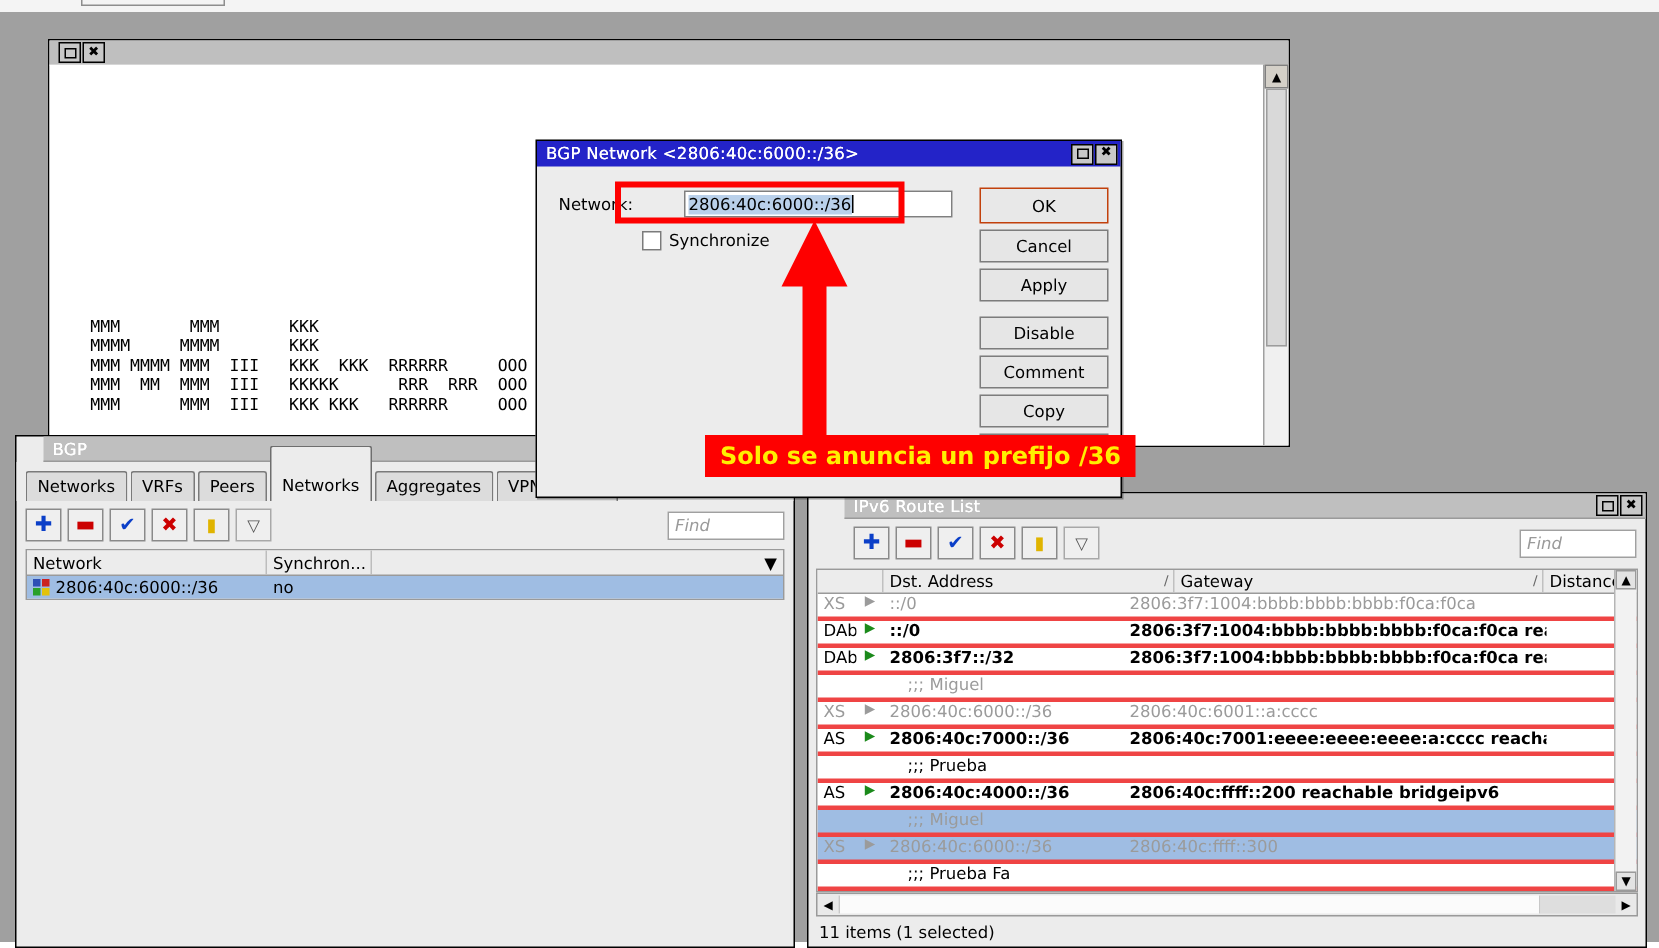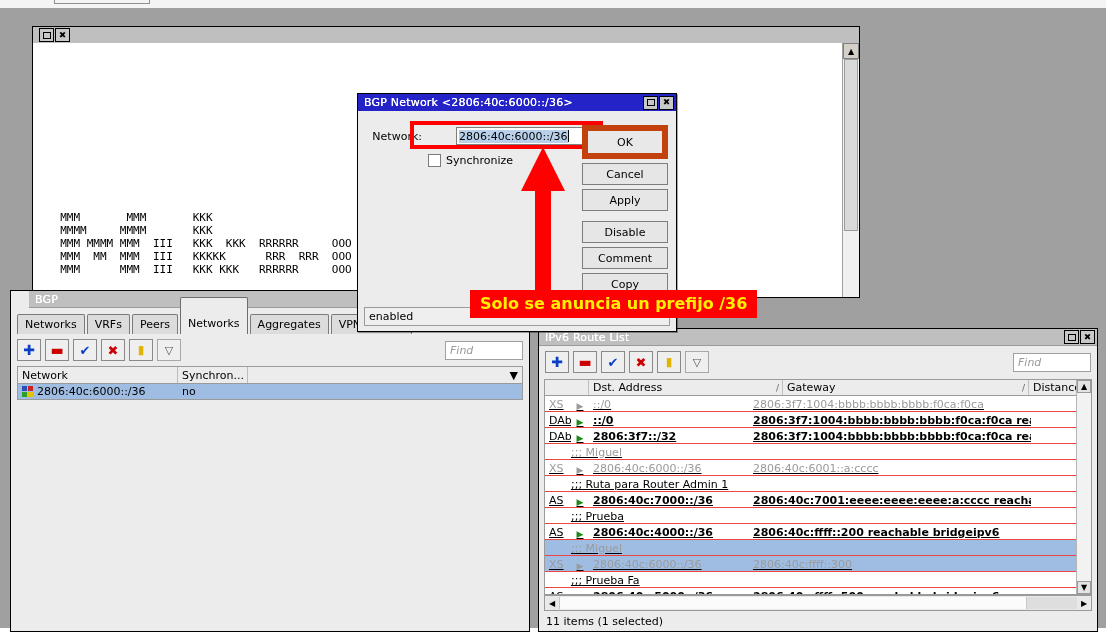--- a/index.html
+++ b/index.html
@@ -86,34 +86,34 @@
     display:flex;align-items:center;
   }
   .grid-row{display:flex;height:15px;font-size:11px;align-items:center;}
   .grid-row .cell{padding:0 4px;box-sizing:border-box;white-space:nowrap;overflow:hidden;}
   .grid-row.sel{background:#9fbde3;}
   .sq-ico{display:inline-grid;grid-template-columns:5px 5px;grid-gap:1px;margin-right:4px;}
   .sq-ico i{width:5px;height:5px;display:block;}
 
   
   #ipv6-window{left:538px;top:328px;width:560px;height:304px;
-    background:#ececec;border:1px solid #000;}
+    background:#ececec;border:1px solid #000;padding-left:24px;}
   #ipv6-window .titlebar{background:#bfbfbf;}
   .rt-grid{position:absolute;left:5px;right:5px;top:50px;bottom:36px;
     border:1px solid #9a9a9a;background:#fff;overflow:hidden;}
   .rt-head{display:flex;height:15px;background:#ececec;border-bottom:1px solid #9a9a9a;font-size:11px;}
   .rt-head .c{border-right:1px solid #c0c0c0;padding:0 4px;box-sizing:border-box;
     display:flex;align-items:center;position:relative;}
   .rt-head .c .sort{position:absolute;right:3px;color:#666;font-size:9px;}
-  .rt-row{display:flex;height:15px;font-size:11px;align-items:flex-end;
-    border-bottom:1px solid #ef4444;text-decoration:underline;}
+  .rt-row{display:flex;height:15px;font-size:11px;align-items:flex-start;
+    border-bottom:3px solid #ef4444;}
   .rt-row .c{padding:0 4px;box-sizing:border-box;white-space:nowrap;overflow:hidden;}
   .rt-row.sel{background:#9fbde3;}
   .rt-row.dim .c{color:#9b9b9b;}
-  .rt-row.comment .c{color:#000;}
+  .rt-row.comment .c{color:#000;margin-left:34px;}
   .rt-row.comment.dim .c{color:#9b9b9b;}
   .flag{width:26px;font-weight:normal;}
   .arw{width:18px;text-align:center;color:#1b8a1b;font-size:9px;}
   .arw.gray{color:#a8a8a8;}
   .dst{width:160px;font-weight:bold;}
   .dst.dimtext{font-weight:normal;}
   .gw{flex:1;font-weight:bold;}
   .gw.dimtext{font-weight:normal;}
   .dist{width:60px;border-left:1px solid #d0d0d0;}
   .rt-vscroll{position:absolute;right:0;top:0;bottom:0;width:14px;background:#f2f2f2;
@@ -123,41 +123,41 @@
   .rt-vscroll .ar.bot{position:absolute;bottom:0;left:0;right:0;}
   .rt-hscroll{position:absolute;left:5px;right:5px;bottom:20px;height:14px;
     background:#e9e9e9;border:1px solid #9a9a9a;display:flex;align-items:center;}
   .rt-hscroll .ar{width:14px;height:12px;display:flex;align-items:center;justify-content:center;font-size:8px;}
   .rt-hscroll .track{flex:1;background:#fbfbfb;height:12px;border-left:1px solid #c8c8c8;border-right:1px solid #c8c8c8;}
   .rt-hscroll .pad{width:50px;background:#dedede;height:12px;}
   .statusbar{position:absolute;left:5px;right:5px;bottom:2px;height:16px;
     font-size:11px;display:flex;align-items:center;padding-left:2px;}
 
   
-  #bgp-dialog{left:357px;top:93px;width:320px;height:239px;
+  #bgp-dialog{left:357px;top:93px;width:391px;height:239px;
     background:#ececec;border:1px solid #000;box-shadow:1px 1px 0 rgba(0,0,0,.35);}
   #bgp-dialog .titlebar{background:#2323c8;color:#fff;height:17px;border-bottom:none;}
   #bgp-dialog .tb-btn{background:#c8c8c8;}
   .dlg-body{position:absolute;left:0;right:0;top:17px;bottom:0;}
   .field-row{display:flex;align-items:center;position:absolute;left:12px;top:16px;gap:28px;}
   .field-label{width:52px;text-align:right;font-size:11px;margin-right:6px;}
   .field-input{
     width:175px;height:16px;border:1px solid #7f7f7f;background:#fff;
     display:flex;align-items:center;padding-left:2px;font-size:11px;
   }
   .field-input .seltext{background:#b9d0ea;color:#000;}
   .caret{width:1px;height:12px;background:#000;margin-left:0px;}
   .chk-row{position:absolute;left:70px;top:43px;display:flex;align-items:center;gap:5px;}
   .chk{width:11px;height:11px;border:1px solid #7b7b7b;background:#fff;}
   .btncol{position:absolute;right:8px;top:14px;width:86px;display:flex;flex-direction:column;gap:4px;}
   .btn{
     height:20px;border:1px solid #7d7d7d;background:#e6e6e6;
     display:flex;align-items:center;justify-content:center;font-size:11px;
   }
-  .btn.primary{border:6px solid #c2410c;height:22px;background:#e8e8e8;}
+  .btn.primary{border:1px solid #c2410c;height:22px;background:#e8e8e8;}
   .btn.spacer{margin-top:6px;}
   .dlg-status{
     position:absolute;left:6px;right:6px;bottom:5px;height:17px;
     border:1px solid #9b9b9b;background:#efefef;display:flex;align-items:center;
     padding-left:4px;font-size:11px;
   }
   .red-frame{
     position:absolute;left:52px;top:10px;width:193px;height:28px;
     border:4px solid #fe0000;box-sizing:border-box;pointer-events:none;
   }
@@ -337,23 +337,20 @@
         <div class="rt-row dim comment">
           <div class="c" style="flex: 1 1 0%; padding-left: 26px;">;;; Miguel</div>
         </div>
         <div class="rt-row dim">
           <div class="c flag">XS</div>
           <div class="c arw gray">▶</div>
           <div class="c dst dimtext">2806:40c:6000::/36</div>
           <div class="c gw dimtext">2806:40c:6001::a:cccc</div>
           <div class="c dist"></div>
         </div>
-        <div class="rt-row comment">
-          <div class="c" style="flex: 1 1 0%; padding-left: 26px;">;;; Ruta para Router Admin 1</div>
-        </div>
         <div class="rt-row">
           <div class="c flag">AS</div>
           <div class="c arw">▶</div>
           <div class="c dst">2806:40c:7000::/36</div>
           <div class="c gw">2806:40c:7001:eeee:eeee:eeee:a:cccc reachable ether8</div>
           <div class="c dist"></div>
         </div>
         <div class="rt-row comment">
           <div class="c" style="flex: 1 1 0%; padding-left: 26px;">;;; Prueba</div>
         </div>
@@ -433,21 +430,20 @@
     <div class="btncol">
       <div class="btn primary">OK</div>
       <div class="btn">Cancel</div>
       <div class="btn">Apply</div>
       <div class="btn spacer">Disable</div>
       <div class="btn">Comment</div>
       <div class="btn">Copy</div>
       <div class="btn"></div>
     </div>
 
-    <div class="dlg-status">enabled</div>
   </div>
 </div>
 
 <div id="annotation-arrow">
   <svg width="46" height="148" viewBox="0 0 46 148">
     <polygon points="23,0 45,44 31,44 31,148 15,148 15,44 1,44" fill="#fe0000"></polygon>
   </svg>
 </div>
 <div id="annotation-label">Solo se anuncia un prefijo /36</div>
 

